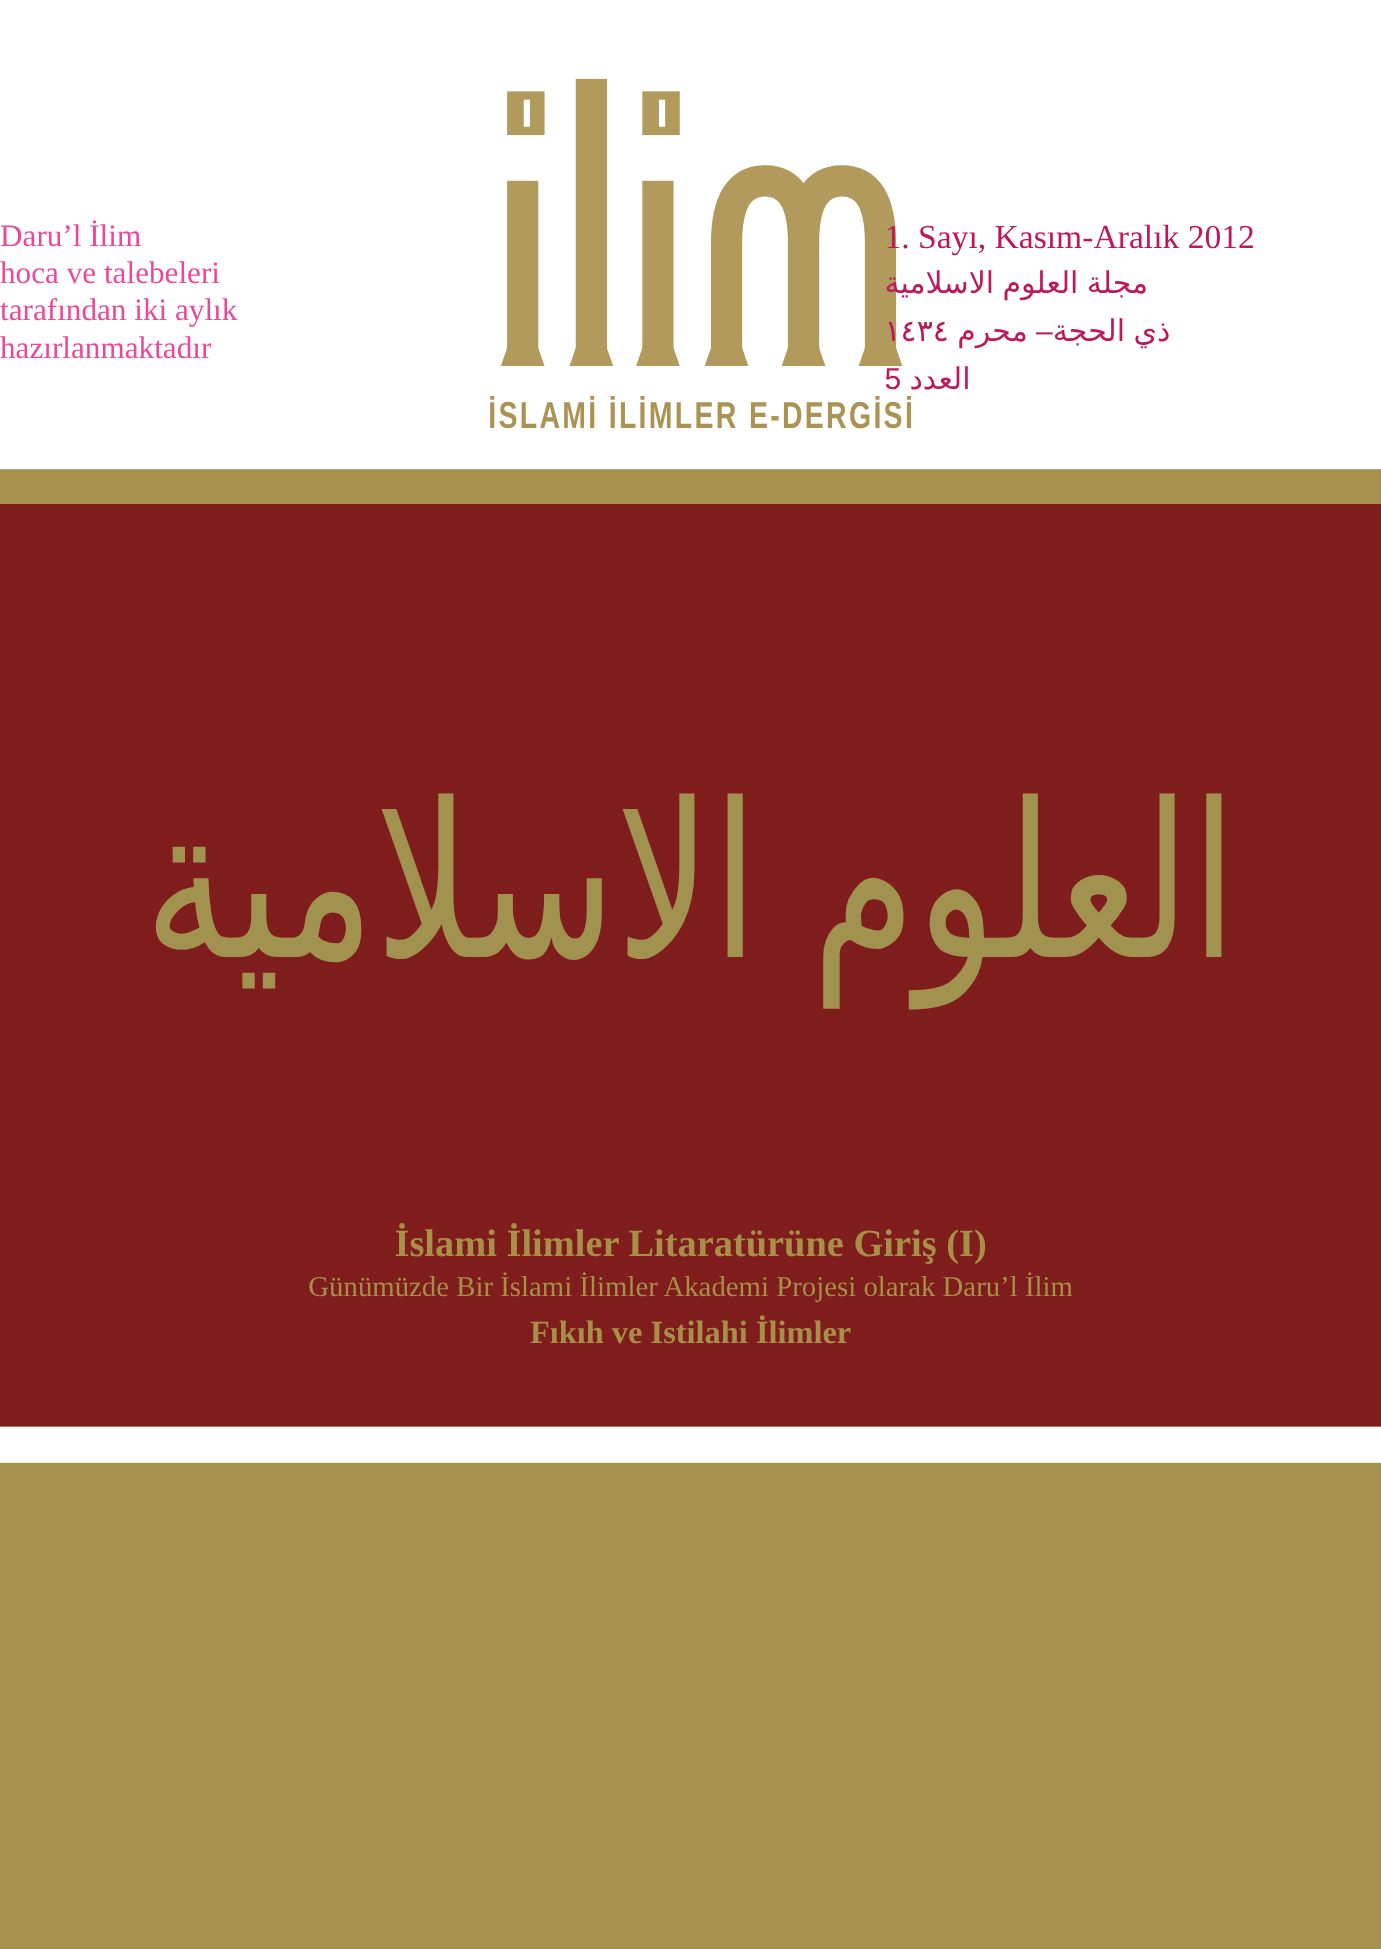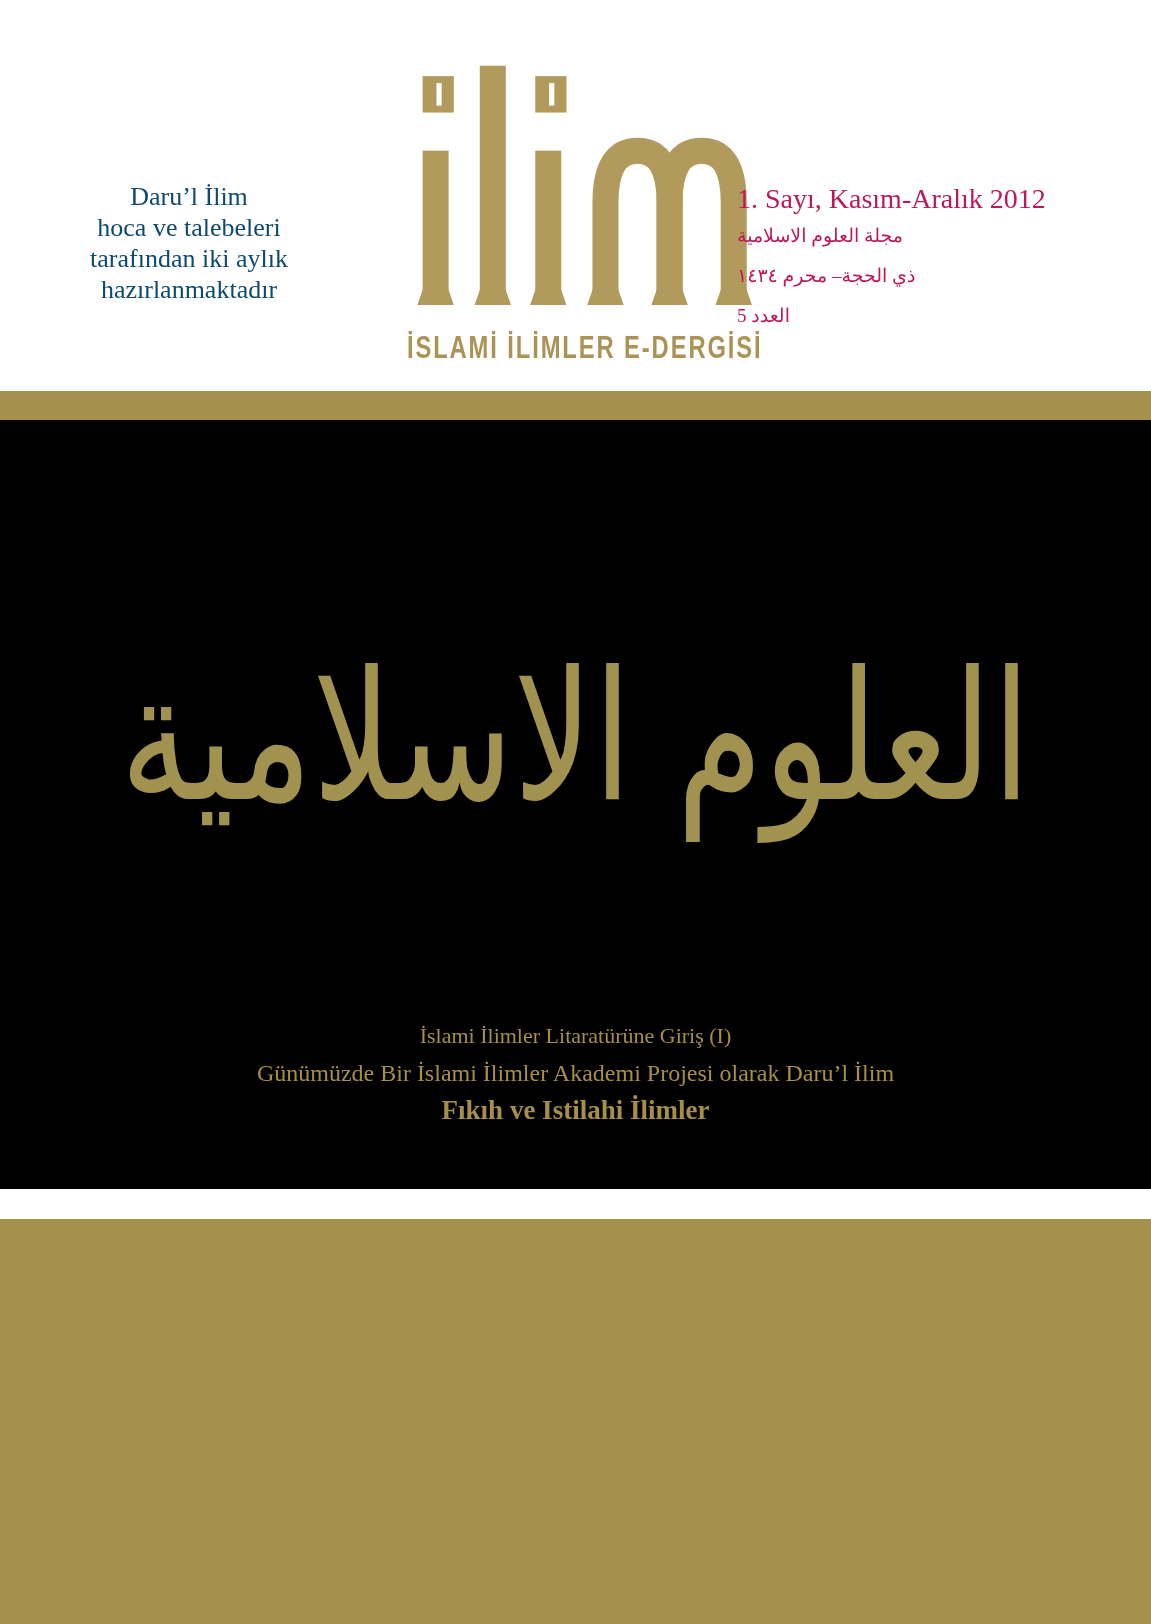--- a/index.html
+++ b/index.html
@@ -8,61 +8,61 @@
     position:relative; width:1151px; height:1624px;
     background:#ffffff; overflow:hidden;
     font-family:"Liberation Serif", serif;
   }
 
   
   .masthead { position:absolute; top:0; left:0; width:1151px; height:391px; background:#ffffff; }
 
   .publisher {
     position:absolute; top:181px; left:0; width:378px;
-    text-align:center; color:#0c4a6e;
+    text-align:left; color:#ec4899;
   }
   .pub-line-lg { font-size:26px; line-height:31px; }
   .pub-line-sm { font-size:20px; line-height:27px; }
 
   .logo-wrap { position:absolute; left:398px; top:64px; width:356px; text-align:center; }
   .logo-wrap svg { display:block; }
   .wordmark {
     margin-top:5px;
     font-family:"Liberation Sans", sans-serif;
     font-weight:bold; font-size:25px; letter-spacing:2px;
     color:#ab9355; white-space:nowrap;
     transform:scale(0.95,1.25); transform-origin:center top;
   }
 
   .issue { position:absolute; left:737px; top:182px; color:#be185d; }
   .issue-title { font-size:28px; line-height:34px; }
   .issue-ar {
     direction:rtl; text-align:left;
-    font-family:Liberation Serif, serif;
-    font-size:19px; line-height:40px;
+    font-family:Liberation Sans, sans-serif;
+    font-size:25px; line-height:40px;
   }
 
   
   .gold-strip  { position:absolute; top:391px; left:0; width:1151px; height:29px; background:#a5914c; }
-  .green-band  { position:absolute; top:420px; left:0; width:1151px; height:769px; background:#000000; }
+  .green-band  { position:absolute; top:420px; left:0; width:1151px; height:769px; background:#7f1d1d; }
   .white-strip { position:absolute; top:1189px; left:0; width:1151px; height:30px; background:#ffffff; }
   .olive-band  { position:absolute; top:1219px; left:0; width:1151px; height:405px; background:#a5914c; }
 
   
   .calligraphy {
     position:absolute; top:205px; left:0; width:1151px;
     text-align:center; direction:rtl;
     font-family:"DejaVu Sans", sans-serif;
     font-size:140px; line-height:1.25;
     color:#a29250;
     transform:scaleY(1.28); transform-origin:center top;
     white-space:nowrap;
   }
   .headline { position:absolute; top:598px; left:0; width:1151px; text-align:center; color:#a78f47; }
-  .headline-l1 { font-size:22px; font-weight:normal; line-height:36px; }
+  .headline-l1 { font-size:32px; font-weight:bold; line-height:36px; }
   .headline-l2 { font-size:24px; line-height:38px; }
   .headline-l3 { font-size:27px; font-weight:bold; line-height:36px; }
 </style>
 </head>
 <body>
 
 <div class="page">
 
   <header class="masthead">
 

